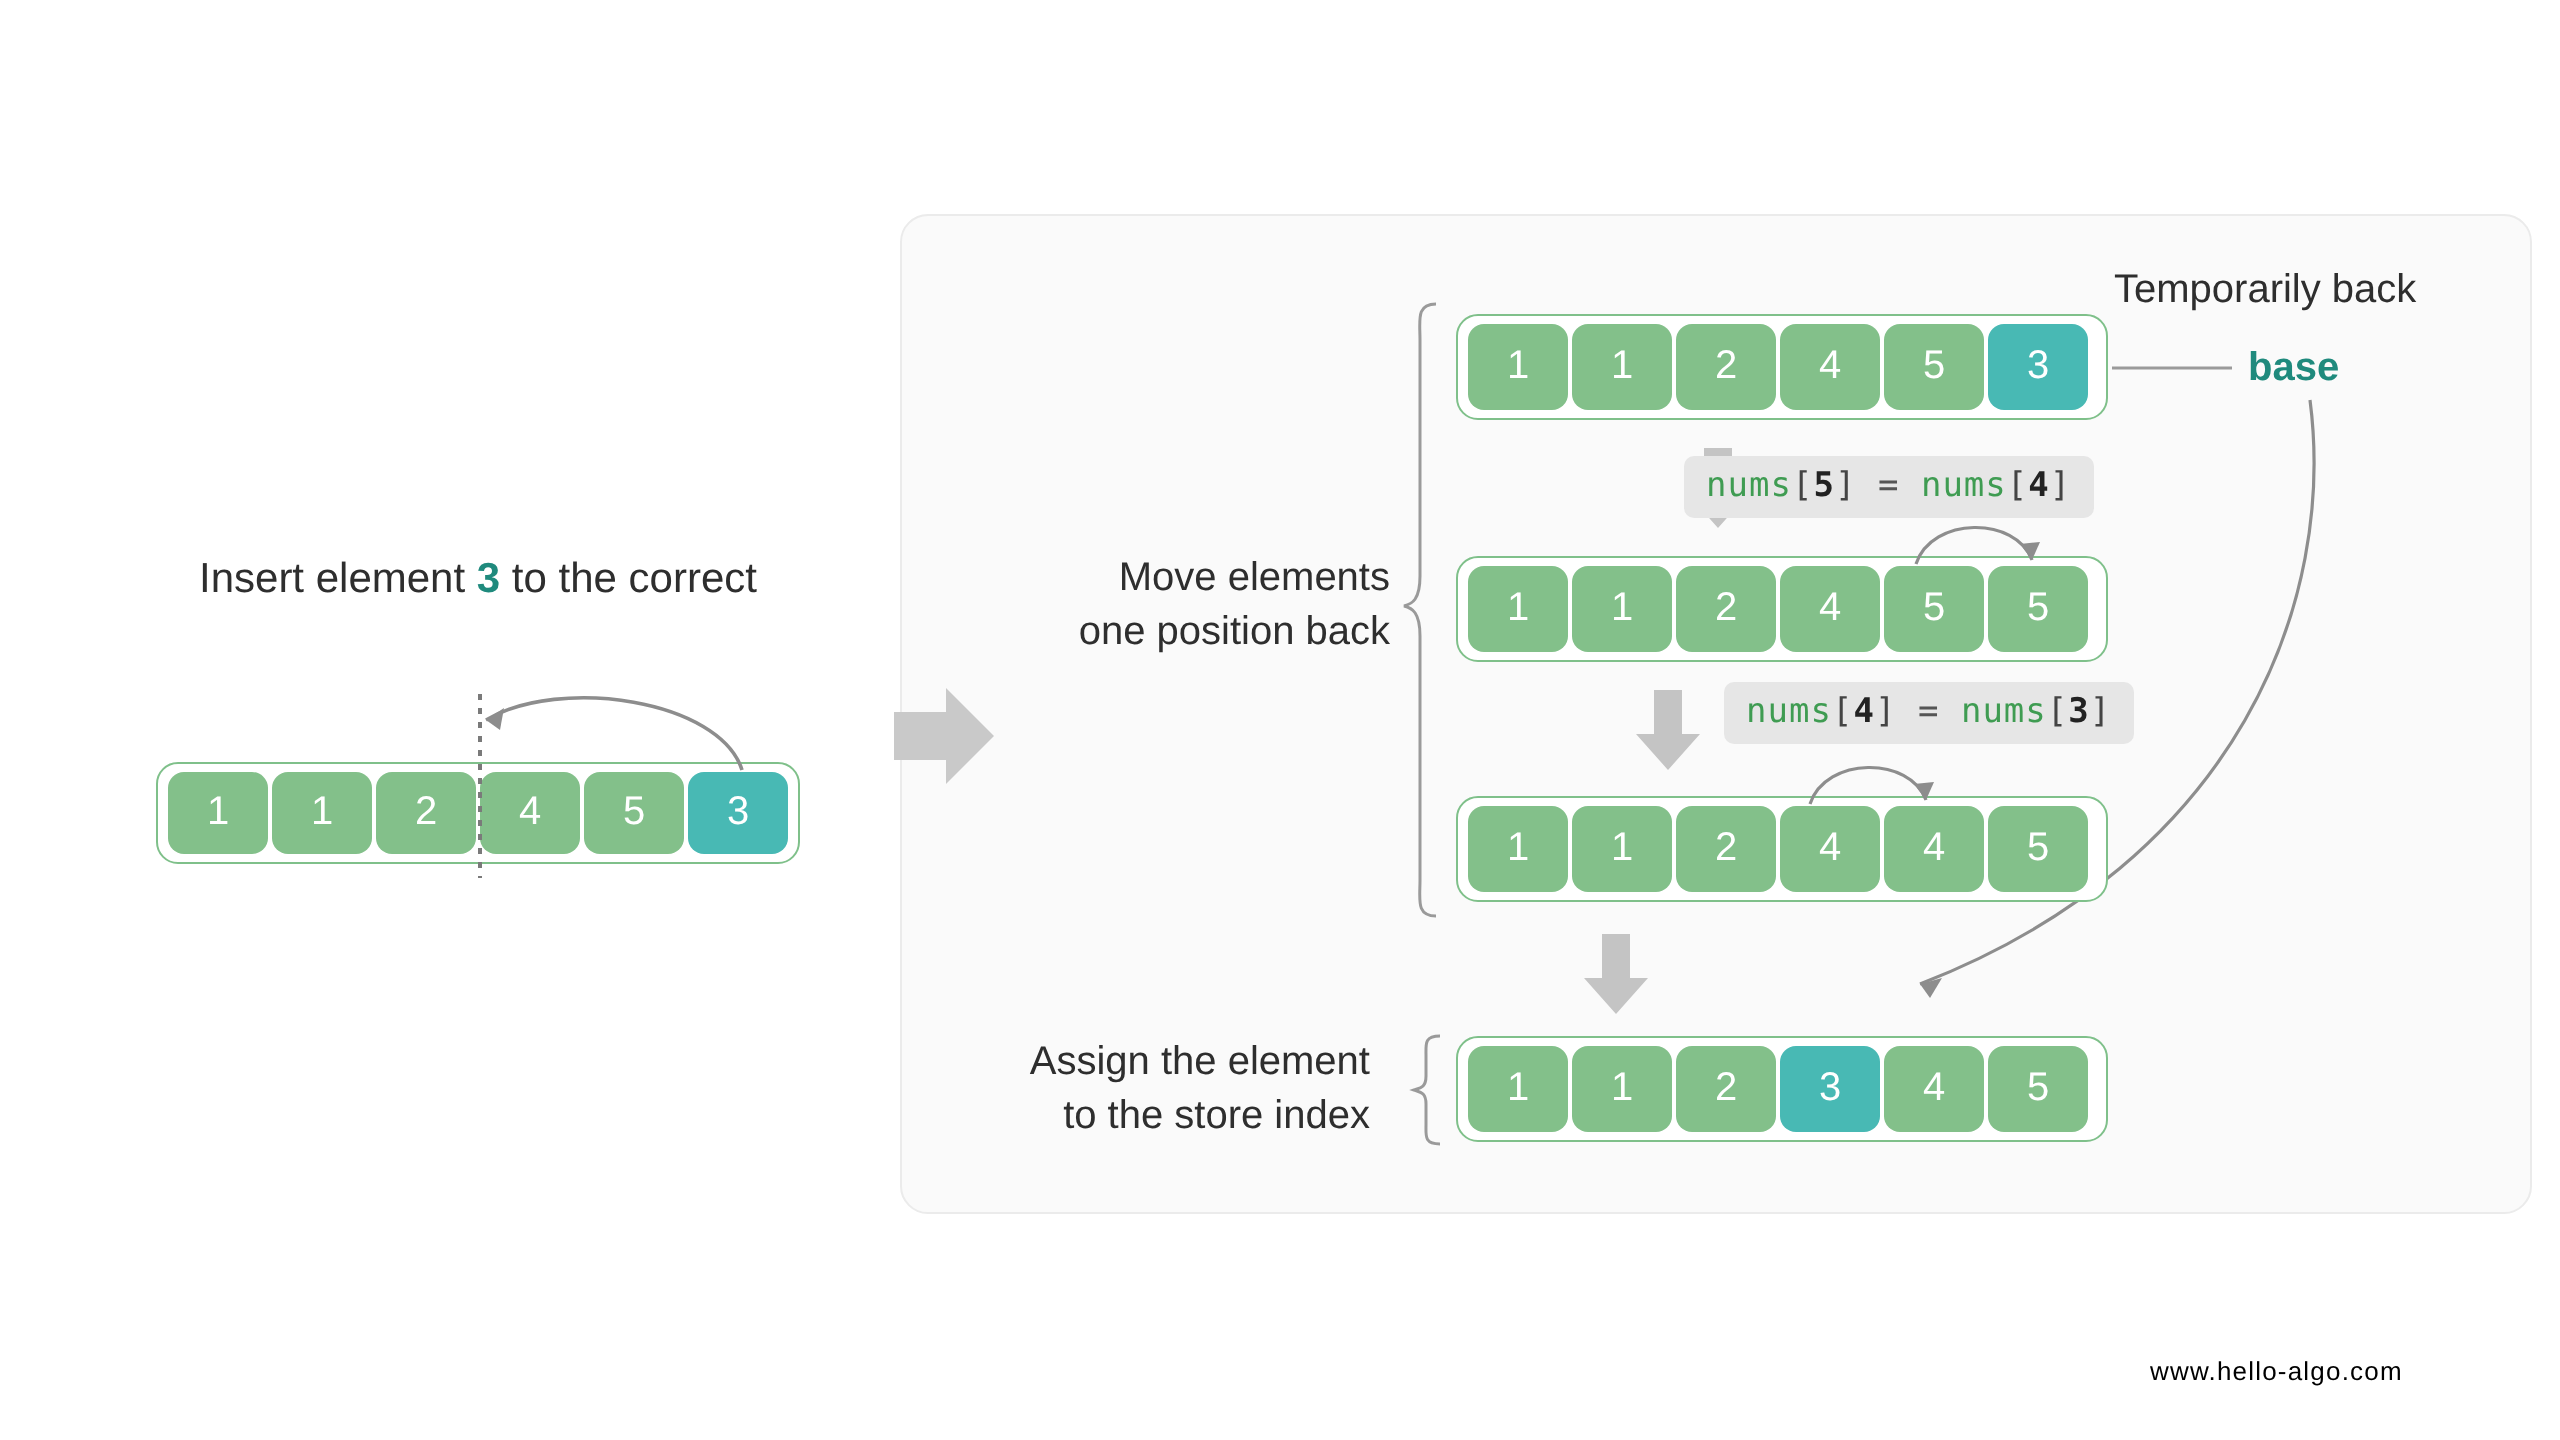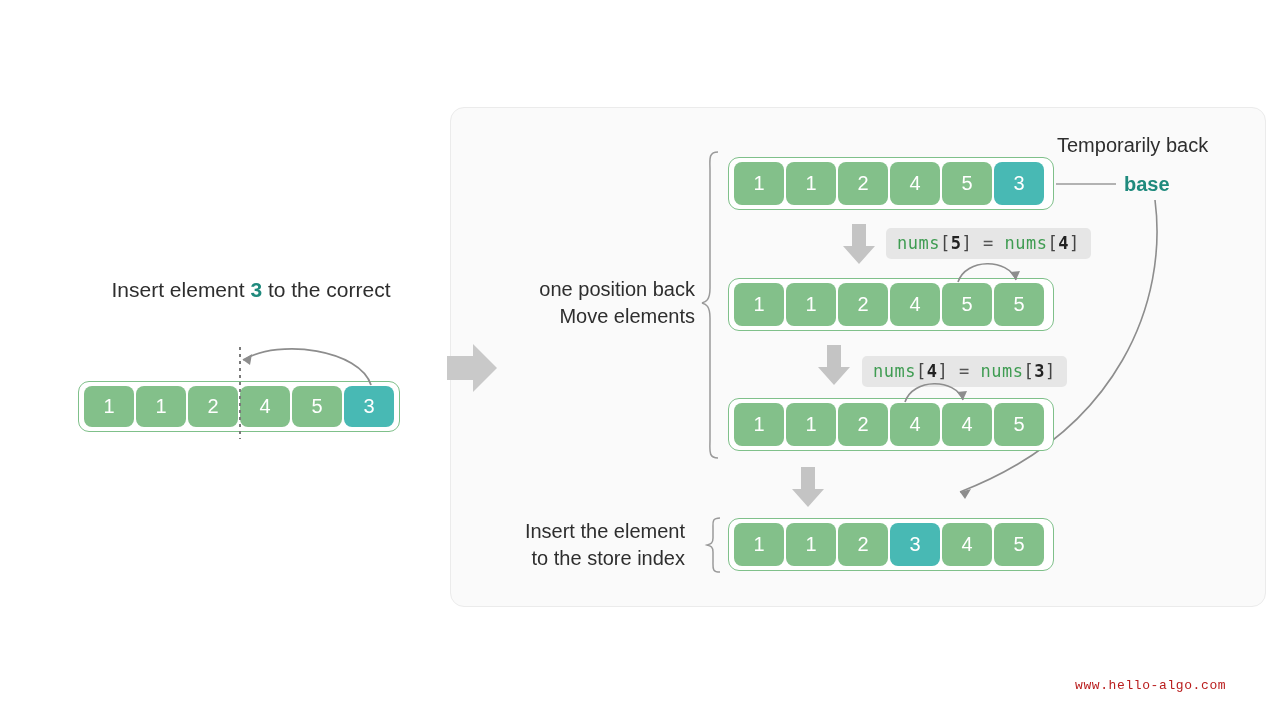--- a/index.html
+++ b/index.html
@@ -94,36 +94,36 @@
   }
   .baselabel{
     position:absolute;
     color:#1f8a7d;
     font-size:20px;
     font-weight:bold;
     white-space:nowrap;
   }
   .watermark{
     position:absolute;
-    color:#b91c1c;
-    font-family:Liberation Mono, monospace;
+    color:#000000;
+    font-family:Liberation Sans, sans-serif;
     font-size:13px;
     letter-spacing:.6px;
     white-space:nowrap;
   }
   svg{position:absolute;overflow:visible;}
 </style>
 </head>
 <body>
 
 <div id="stage">
 
   <div class="panel" style="left:450px;top:107px;width:814px;height:498px;"></div>
 
-  <div class="caption" style="left:90px;top:276px;width:322px;">
+  <div class="caption" style="left:78px;top:276px;width:322px;">
     <div>
       <span>Insert element </span><span class="hl-teal">3</span><span> to the correct</span>
     </div>
   </div>
 
   <div class="array" style="left:78px;top:381px;width:322px;height:51px;">
     <div class="cell" style="width:50px;height:41px;">1</div>
     <div class="cell" style="width:50px;height:41px;">1</div>
     <div class="cell" style="width:50px;height:41px;">2</div>
     <div class="cell" style="width:50px;height:41px;">4</div>
@@ -155,42 +155,42 @@
 
   <svg style="left:0px;top:0px;width:1280px;height:720px;">
     <line x1="1056" y1="184" x2="1116" y2="184" stroke="#9a9a9a" stroke-width="1.4"></line>
     <path d="M 1155 200 C 1168 300 1120 430 960 492" fill="none" stroke="#8d8d8d" stroke-width="1.6"></path>
     <path d="M 960 492 L 971 489 L 965 499 Z" fill="#8d8d8d"></path>
   </svg>
 
   <svg style="left:843px;top:224px;width:32px;height:40px;">
     <path d="M 9 0 L 23 0 L 23 22 L 32 22 L 16 40 L 0 22 L 9 22 Z" fill="#c4c4c4"></path>
   </svg>
-  <div class="chip" style="left:886px;top:228px;text-align:center;">
+  <div class="chip" style="left:842px;top:228px;text-align:center;">
     <span class="fn">nums</span><span class="br">[</span><span class="num">5</span><span class="br">]</span>&nbsp;<span class="eq">=</span>&nbsp;<span class="fn">nums</span><span class="br">[</span><span class="num">4</span><span class="br">]</span>
   </div>
 
   <div class="array" style="left:728px;top:278px;width:326px;height:53px;">
     <div class="cell" style="width:50px;height:43px;">1</div>
     <div class="cell" style="width:50px;height:43px;">1</div>
     <div class="cell" style="width:50px;height:43px;">2</div>
     <div class="cell" style="width:50px;height:43px;">4</div>
     <div class="cell" style="width:50px;height:43px;">5</div>
     <div class="cell" style="width:50px;height:43px;">5</div>
   </div>
 
   <svg style="left:0px;top:0px;width:1280px;height:720px;">
     <path d="M 958 282 C 966 258 1008 258 1016 280" fill="none" stroke="#8d8d8d" stroke-width="1.6"></path>
     <path d="M 1016 280 L 1010 272 L 1020 271 Z" fill="#8d8d8d"></path>
   </svg>
 
   <svg style="left:818px;top:345px;width:32px;height:40px;">
     <path d="M 9 0 L 23 0 L 23 22 L 32 22 L 16 40 L 0 22 L 9 22 Z" fill="#c4c4c4"></path>
   </svg>
-  <div class="chip" style="left:862px;top:356px;text-align:center;">
+  <div class="chip" style="left:862px;top:341px;text-align:center;">
     <span class="fn">nums</span><span class="br">[</span><span class="num">4</span><span class="br">]</span>&nbsp;<span class="eq">=</span>&nbsp;<span class="fn">nums</span><span class="br">[</span><span class="num">3</span><span class="br">]</span>
   </div>
 
   <div class="array" style="left:728px;top:398px;width:326px;height:53px;">
     <div class="cell" style="width:50px;height:43px;">1</div>
     <div class="cell" style="width:50px;height:43px;">1</div>
     <div class="cell" style="width:50px;height:43px;">2</div>
     <div class="cell" style="width:50px;height:43px;">4</div>
     <div class="cell" style="width:50px;height:43px;">4</div>
     <div class="cell" style="width:50px;height:43px;">5</div>
@@ -208,26 +208,26 @@
   <div class="array" style="left:728px;top:518px;width:326px;height:53px;">
     <div class="cell" style="width:50px;height:43px;">1</div>
     <div class="cell" style="width:50px;height:43px;">1</div>
     <div class="cell" style="width:50px;height:43px;">2</div>
     <div class="cell teal" style="width:50px;height:43px;">3</div>
     <div class="cell" style="width:50px;height:43px;">4</div>
     <div class="cell" style="width:50px;height:43px;">5</div>
   </div>
 
   <div class="sidelabel" style="left:430px;top:276px;width:265px;">
+    <div>Move elements</div>
     <div>one position back</div>
-    <div>Move elements</div>
   </div>
 
   <div class="sidelabel" style="left:415px;top:518px;width:270px;">
-    <div>Insert the element</div>
+    <div>Assign the element</div>
     <div>to the store index</div>
   </div>
 
   <svg style="left:0px;top:0px;width:1280px;height:720px;">
 
     <path d="M 718 152
              C 708 152 710 160 710 170
              L 710 288
              C 710 300 706 302 702 303
              C 706 304 710 306 710 318

